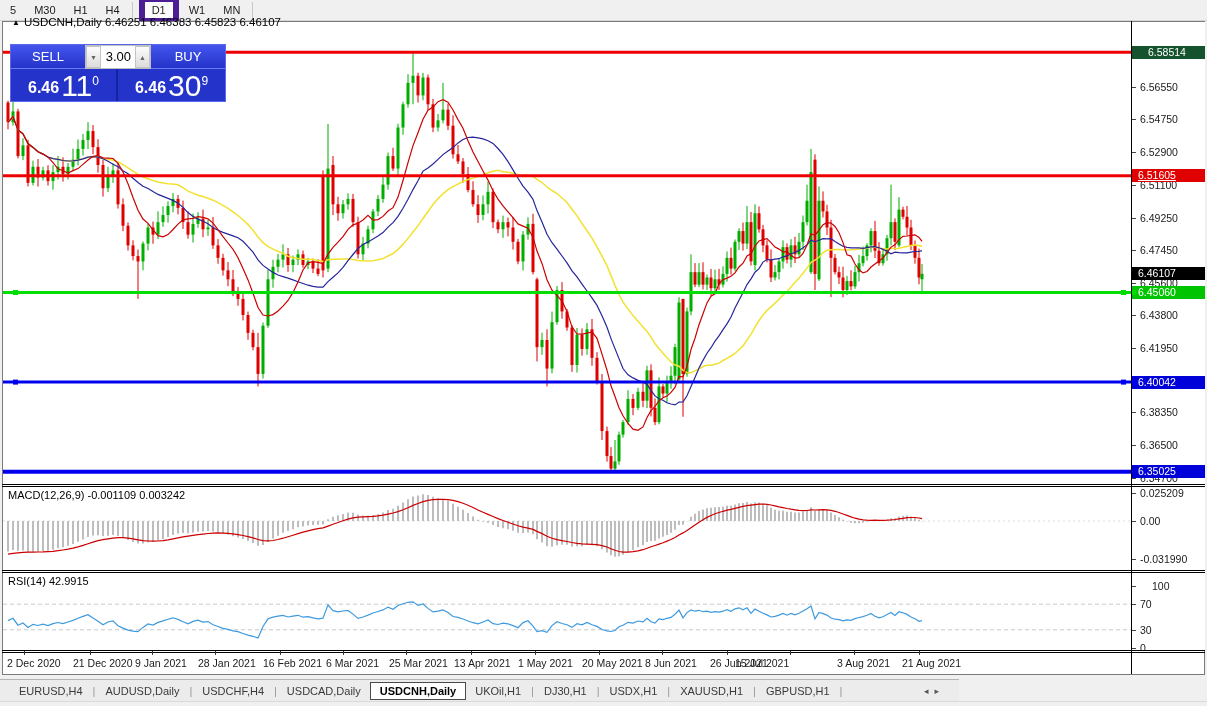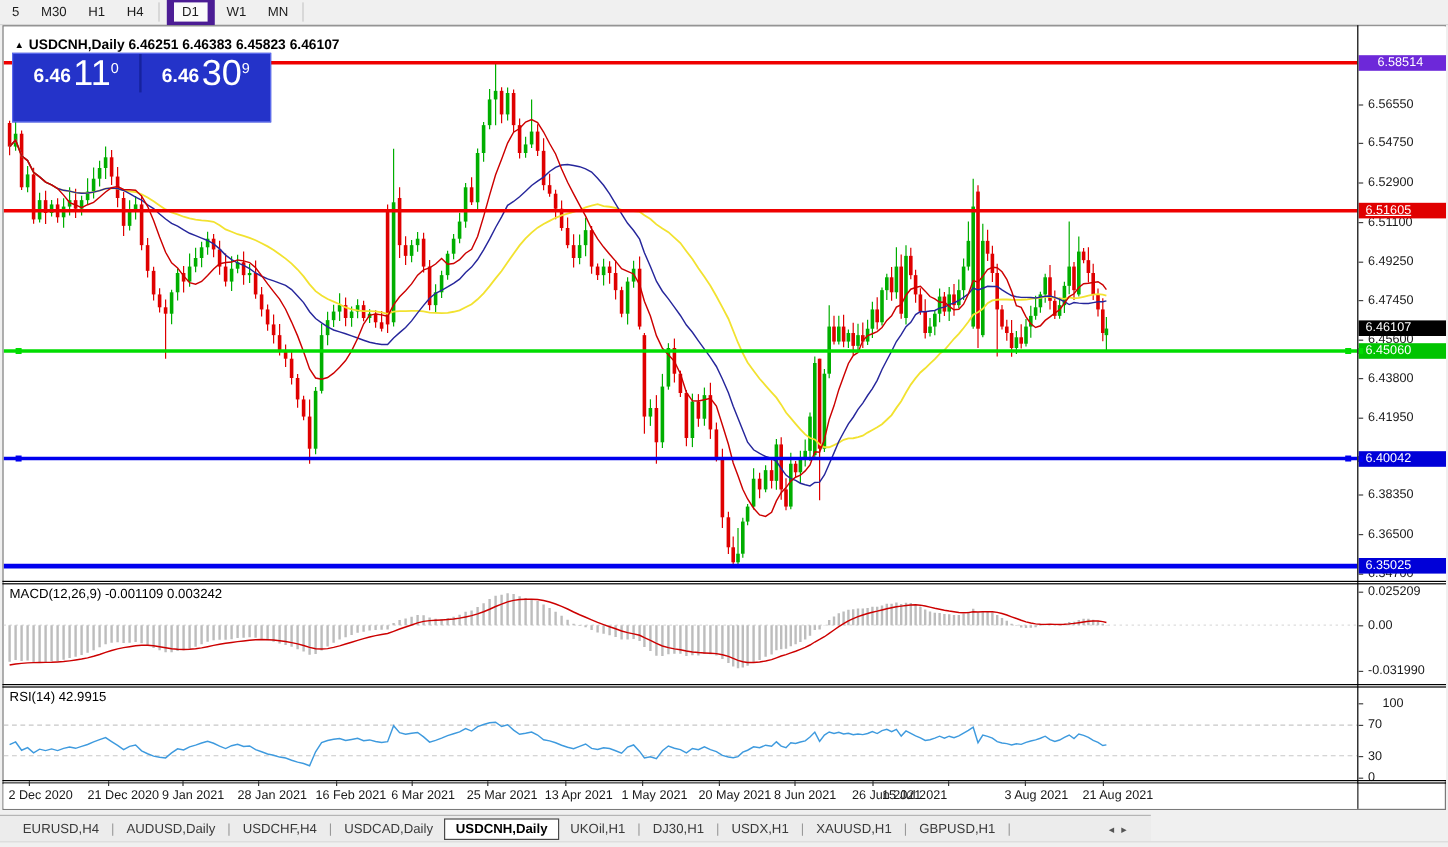--- a/index.html
+++ b/index.html
@@ -11,21 +11,21 @@
   .tf-item{padding:2px 7px;margin-left:2px;cursor:default;border:1px solid transparent;}
   .tf-item.active{background:#fbfbfb;border:6px solid #4c1d95;}
   .tf-sep{width:1px;height:16px;background:#c8c8c8;margin:0 4px;}
 
   
   #chart-window{position:absolute;left:2px;top:21px;width:1203px;height:654px;background:#ffffff;
     border:1px solid #7a7a7a;box-sizing:border-box;}
   .pane-sep{position:absolute;left:2px;width:1203px;height:1px;background:#000;}
   #axis-vline{position:absolute;left:1131px;top:21px;width:1px;height:653px;background:#000;}
 
-  #chart-title{position:absolute;left:12px;top:32px;font-size:11.5px;color:#000;white-space:nowrap;font-weight:bold;}
+  #chart-title{position:absolute;left:12px;top:16px;font-size:11.5px;color:#000;white-space:nowrap;}
   #chart-title .tri{font-size:8px;margin-right:4px;position:relative;top:-1px;}
 
   
   #trade-panel{position:absolute;left:10px;top:44px;width:216px;height:58px;background:#2433c9;
     border:1px solid #5a69ec;box-sizing:border-box;}
   #tp-row1{display:flex;height:24px;}
   .tp-btn{width:74px;height:24px;display:flex;align-items:center;justify-content:center;color:#fff;
     font-size:13px;background:linear-gradient(#4456ee,#2433c9);border-bottom:1px solid #6b79f2;box-sizing:border-box;}
   #tp-spin{flex:1;display:flex;background:#e9e9e9;border:1px solid #bfbfbf;box-sizing:border-box;}
   .spin-btn{width:15px;display:flex;align-items:center;justify-content:center;font-size:7px;color:#666;
@@ -1140,21 +1140,21 @@
       <div class="tick-dash" style="top: 537px;"></div>
       <div class="tick-label" style="top: 531px;">-0.031990</div>
       <div class="tick-dash" style="top: 564px;"></div>
       <div class="tick-label" style="top: 558px; margin-left: 12px;">100</div>
       <div class="tick-dash" style="top: 582px;"></div>
       <div class="tick-label" style="top: 576px;">70</div>
       <div class="tick-dash" style="top: 608px;"></div>
       <div class="tick-label" style="top: 602px;">30</div>
       <div class="tick-dash" style="top: 626px;"></div>
       <div class="tick-label" style="top: 620px;">0</div>
-      <div class="level-badge" style="top: 23.75px; background: #6d28d9; padding-left: 16px;">6.58514</div>
+      <div class="level-badge" style="top: 23.75px; background: #14532d; padding-left: 16px;">6.58514</div>
       <div class="level-badge" style="top: 147.125px; background: rgb(224, 0, 0); text-decoration: underline;">6.51605</div>
       <div class="level-badge" style="top: 245.304px; background: rgb(0, 0, 0);">6.46107</div>
       <div class="level-badge" style="top: 264px; background: rgb(0, 196, 0);">6.45060</div>
       <div class="level-handle" style="left: -1px; top: 268px; background: rgb(0, 221, 0);"></div>
       <div class="level-badge" style="top: 353.607px; background: rgb(0, 0, 216);">6.40042</div>
       <div class="level-handle" style="left: -1px; top: 357.607px; background: rgb(0, 0, 238);"></div>
       <div class="level-badge" style="top: 443.196px; background: rgb(0, 0, 216);">6.35025</div>
     </div>
   <div id="axis-vline"></div>
 
@@ -1192,20 +1192,29 @@
       <div class="date-label" style="left: 707px;">26 Jun 2021</div>
       <div class="date-tick" style="left: 787px;"></div>
       <div class="date-label" style="left: 732px;">15 Jul 2021</div>
       <div class="date-tick" style="left: 851px;"></div>
       <div class="date-label" style="left: 834px;">3 Aug 2021</div>
       <div class="date-tick" style="left: 916px;"></div>
       <div class="date-label" style="left: 899px;">21 Aug 2021</div>
     </div>
 
   <div id="trade-panel">
+    <div id="tp-row1">
+      <div class="tp-btn">SELL</div>
+      <div id="tp-spin">
+        <div class="spin-btn">▼</div>
+        <div id="tp-vol">3.00</div>
+        <div class="spin-btn">▲</div>
+      </div>
+      <div class="tp-btn">BUY</div>
+    </div>
     <div id="tp-row2">
       <div class="tp-price">
         <span class="tp-small">6.46</span>
         <span class="tp-big">11</span>
         <span class="tp-sup">0</span>
       </div>
       <div class="tp-price">
         <span class="tp-small">6.46</span>
         <span class="tp-big">30</span>
         <span class="tp-sup">9</span>

